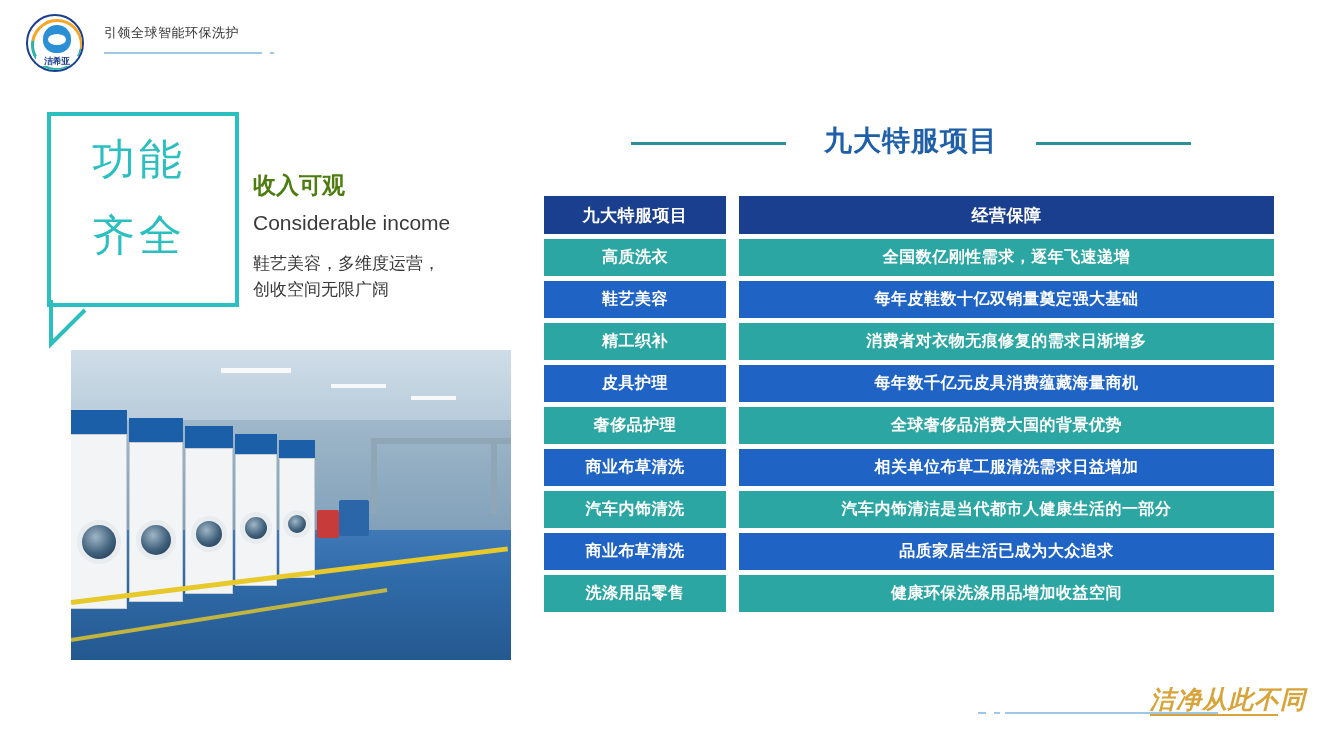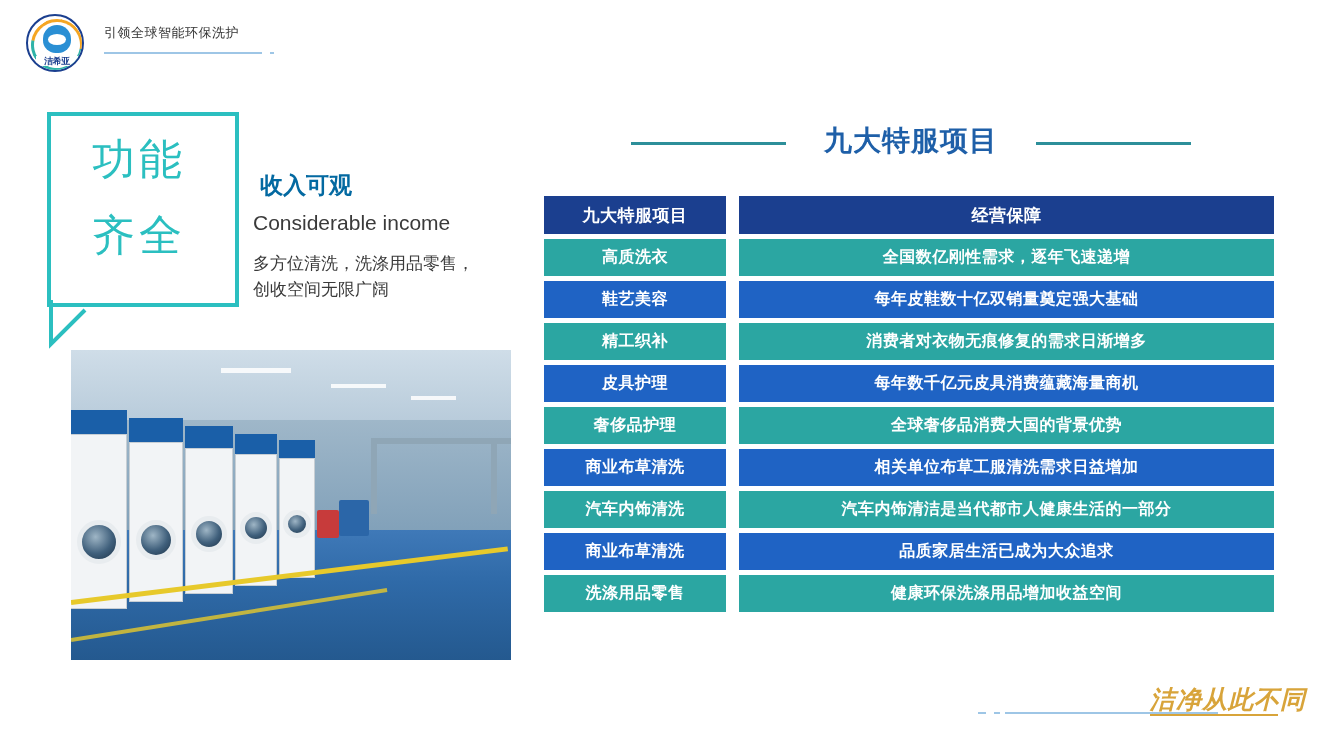--- a/index.html
+++ b/index.html
@@ -136,22 +136,22 @@
   }
 
   .right-of-box {
     position: absolute;
     left: 253px; top: 170px;
     width: 275px;
   }
   .sub-title-cn {
     font-size: 23px;
     font-weight: bold;
-    color: #0369a1;
-    margin: 0 0 10px 7px;
+    color: #4d7c0f;
+    margin: 0 0 10px 0;
   }
   .sub-title-en {
     font-size: 21px;
     color: #3a3a3a;
     margin: 0 0 16px 0;
   }
   .sub-desc {
     font-size: 17px;
     color: #3a3a3a;
     line-height: 26px;
@@ -356,21 +356,21 @@
 </svg>
 <div class="speech-title">
   <div>功能</div>
   <div>齐全</div>
 </div>
 
 <div class="right-of-box">
   <div class="sub-title-cn">收入可观</div>
   <div class="sub-title-en">Considerable income</div>
   <div class="sub-desc">
-    <div>多方位清洗，洗涤用品零售，</div>
+    <div>鞋艺美容，多维度运营，</div>
     <div>创收空间无限广阔</div>
   </div>
 </div>
 
 <div class="photo">
   <div class="photo-ceiling"></div>
   <div class="photo-back"></div>
   <div class="photo-floor"></div>
 
   <div class="lamp" style="left:150px;top:18px;width:70px;height:5px;"></div>

